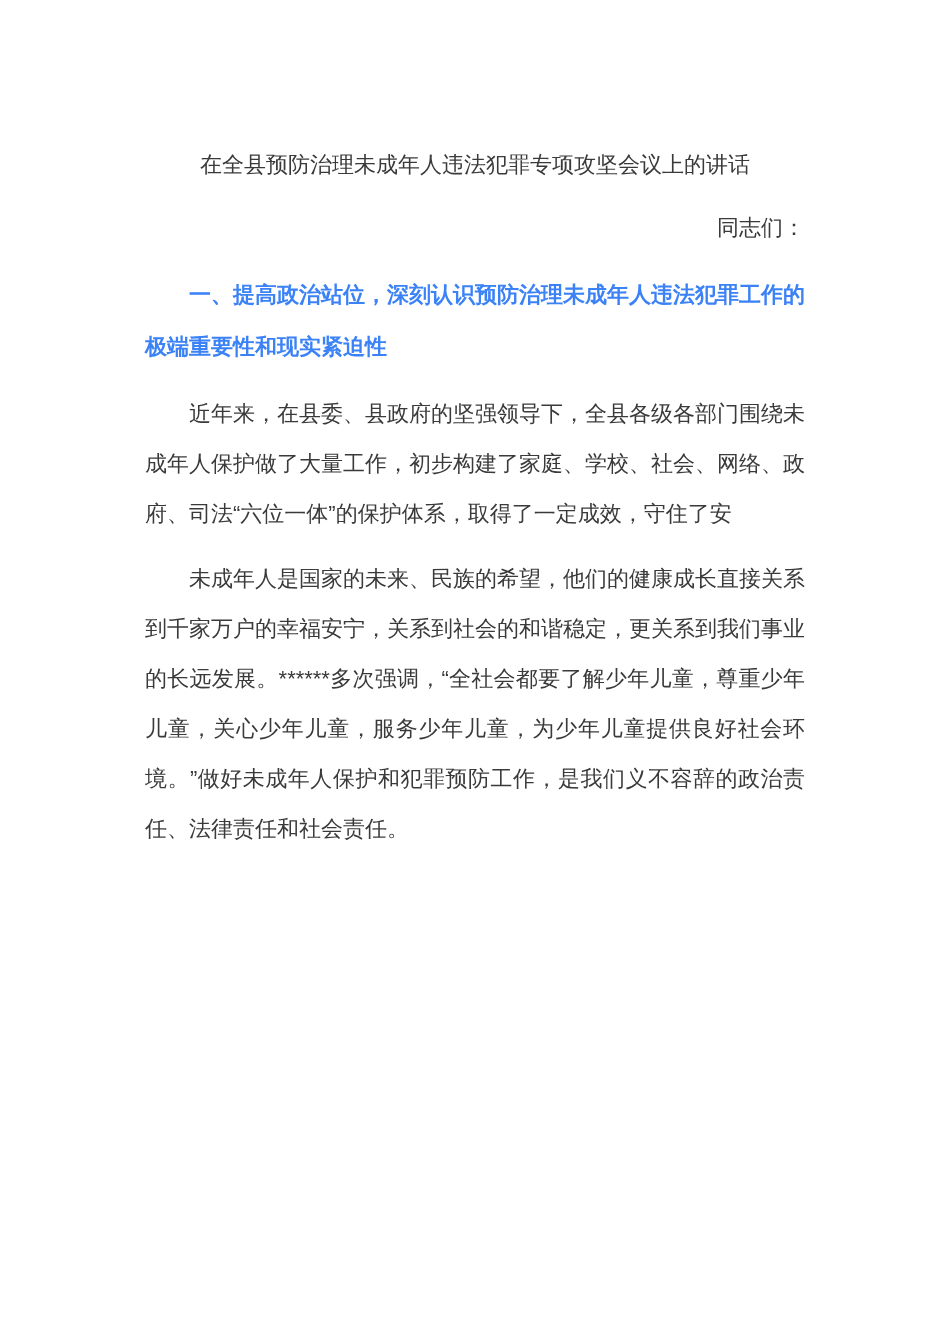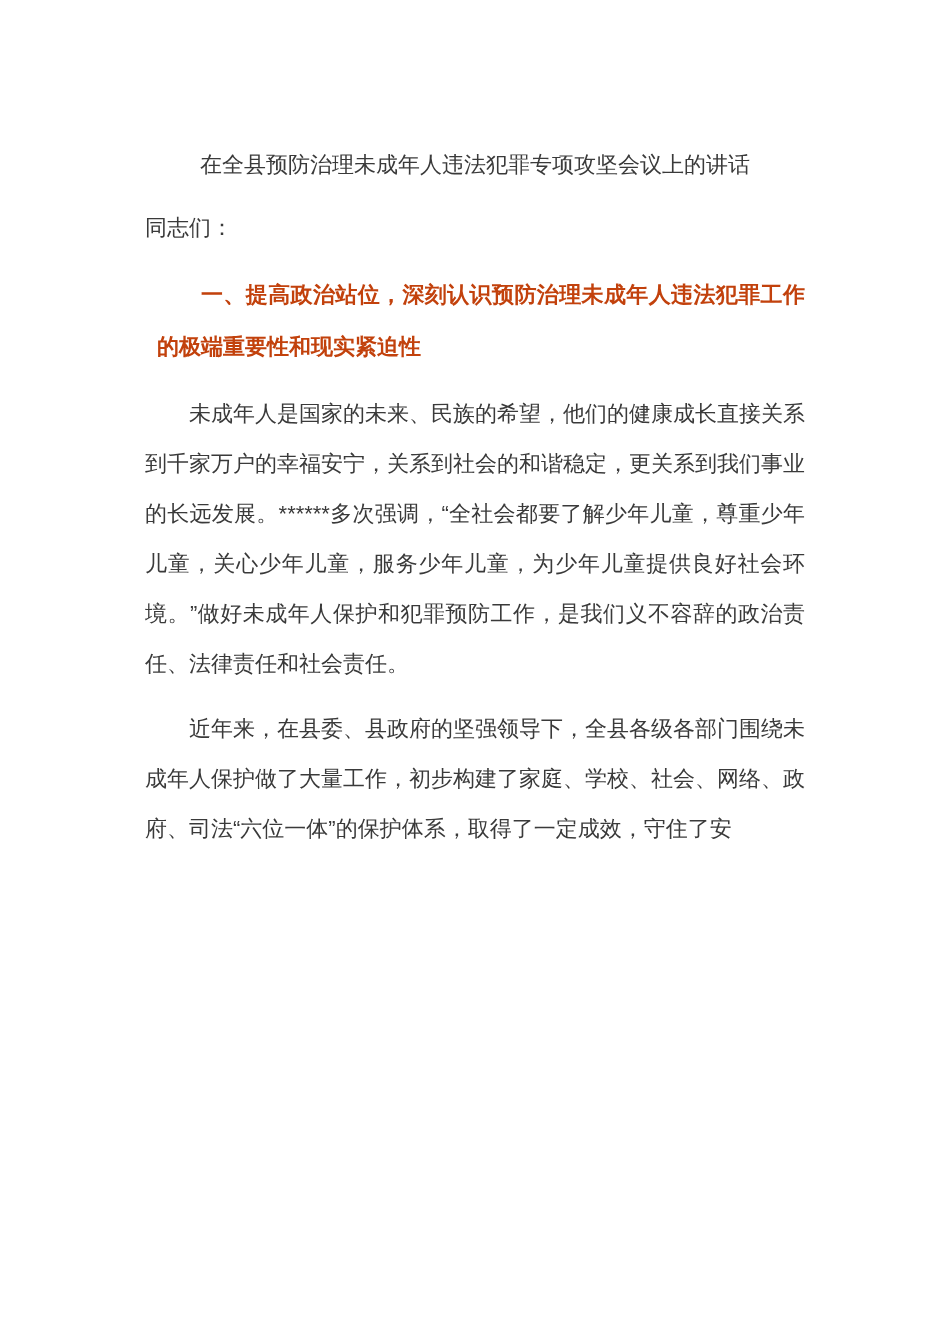--- a/index.html
+++ b/index.html
@@ -23,44 +23,45 @@
   .doc-title {
     margin: 0 0 13px 0;
     font-size: 22px;
     font-weight: 400;
     text-align: center;
     line-height: 50px;
   }
   .salutation {
     margin: 0 0 15px 0;
     text-indent: 0;
+    text-align: right;
   }
   .para {
     margin: 0 0 15px 0;
     text-indent: 2em;
     text-align: justify;
     text-justify: inter-ideograph;
   }
   .section-heading {
-    margin: 16px 0 16px 12px;
+    margin: 16px 0 16px 0;
     font-size: 22px;
     font-weight: 700;
-    color: #c2410c;
+    color: #3b82f6;
     text-indent: 2em;
     text-align: justify;
     line-height: 52px;
   }
 </style>
 </head>
 <body>
 
 <div class="page">
   <h1 class="doc-title">在全县预防治理未成年人违法犯罪专项攻坚会议上的讲话</h1>
 
   <p class="salutation">同志们：</p>
 
 
   <h2 class="section-heading">一、提高政治站位，深刻认识预防治理未成年人违法犯罪工作的极端重要性和现实紧迫性</h2>
 
+  <p class="para">近年来，在县委、县政府的坚强领导下，全县各级各部门围绕未成年人保护做了大量工作，初步构建了家庭、学校、社会、网络、政府、司法“六位一体”的保护体系，取得了一定成效，守住了安</p>
+
   <p class="para">未成年人是国家的未来、民族的希望，他们的健康成长直接关系到千家万户的幸福安宁，关系到社会的和谐稳定，更关系到我们事业的长远发展。******多次强调，“全社会都要了解少年儿童，尊重少年儿童，关心少年儿童，服务少年儿童，为少年儿童提供良好社会环境。”做好未成年人保护和犯罪预防工作，是我们义不容辞的政治责任、法律责任和社会责任。</p>
-
-  <p class="para">近年来，在县委、县政府的坚强领导下，全县各级各部门围绕未成年人保护做了大量工作，初步构建了家庭、学校、社会、网络、政府、司法“六位一体”的保护体系，取得了一定成效，守住了安</p>
 </div>
 
 </body></html>

